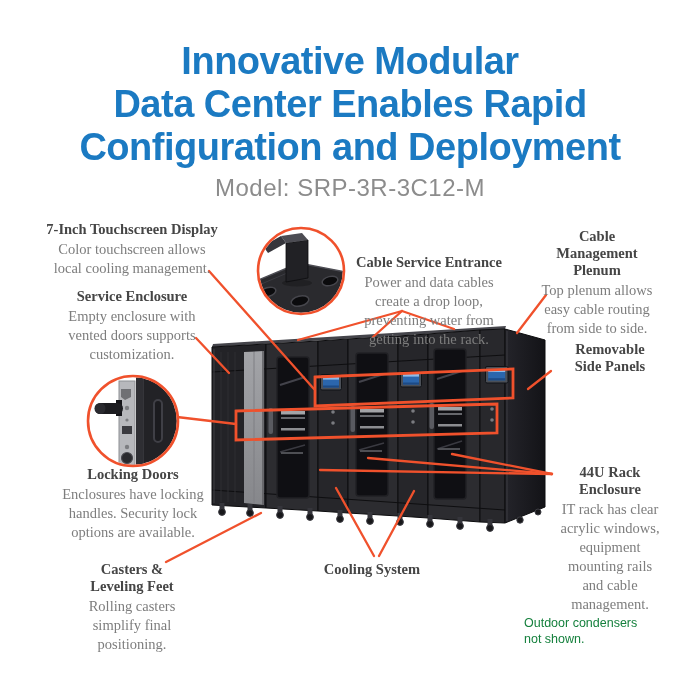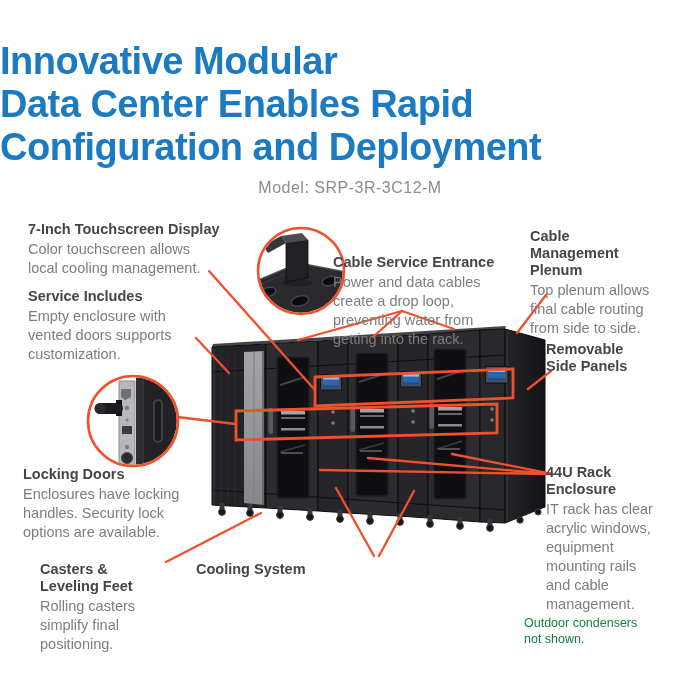--- a/index.html
+++ b/index.html
@@ -2,28 +2,28 @@
 <html><head>
 <meta charset="utf-8">
 <style>
   html,body{margin:0;padding:0;}
   body{
     width:700px;height:700px;position:relative;background:#ffffff;overflow:hidden;
     font-family:"Liberation Sans","DejaVu Sans",sans-serif;
   }
   .abs{position:absolute;}
   #title{
-    top:40px;left:0;width:700px;text-align:left;
+    top:40px;left:0;width:700px;text-align:center;
     color:#1b7ac2;font-weight:bold;font-size:38px;line-height:43px;letter-spacing:-0.5px;
   }
   #model{
     top:174px;left:0;width:700px;text-align:center;
-    color:#8c8c8c;font-size:16px;line-height:28px;letter-spacing:0.5px;
-  }
-  .callout{position:absolute;}
+    color:#8c8c8c;font-size:24px;line-height:28px;letter-spacing:0.5px;
+  }
+  .callout{position:absolute;text-align:center;font-family:Liberation Serif, serif;}
   .co-title{
     font-weight:bold;color:#454545;font-size:14.5px;line-height:17px;white-space:pre-line;
   }
   .co-body{
     color:#7d7d7d;font-size:14.5px;line-height:19px;white-space:pre-line;margin-top:2px;
   }
   #co-touchscreen{left:28px;top:221px;width:208px;}
   #co-service{left:28px;top:288px;width:208px;}
   #co-entrance{left:333px;top:222px;width:192px;margin-top:32px;}
   #co-plenum{left:530px;top:228px;width:134px;}
@@ -250,40 +250,40 @@
 </div>
 <div id="model" class="abs">Model: SRP-3R-3C12-M</div>
 
 <div id="co-touchscreen" class="callout">
   <div class="co-title">7-Inch Touchscreen Display</div>
   <div class="co-body">Color touchscreen allows
 local cooling management.</div>
 </div>
 
 <div id="co-service" class="callout">
-  <div class="co-title">Service Includes</div>
+  <div class="co-title">Service Enclosure</div>
   <div class="co-body">Empty enclosure with
 vented doors supports
 customization.</div>
 </div>
 
 <div id="co-entrance" class="callout">
   <div class="co-title">Cable Service Entrance</div>
   <div class="co-body">Power and data cables
 create a drop loop,
 preventing water from
 getting into the rack.</div>
 </div>
 
 <div id="co-plenum" class="callout">
   <div class="co-title">Cable
 Management
 Plenum</div>
   <div class="co-body">Top plenum allows
-final cable routing
+easy cable routing
 from side to side.</div>
 </div>
 
 <div id="co-removable" class="callout">
   <div class="co-title">Removable
 Side Panels</div>
 </div>
 
 <div id="co-locking" class="callout">
   <div class="co-title">Locking Doors</div>

